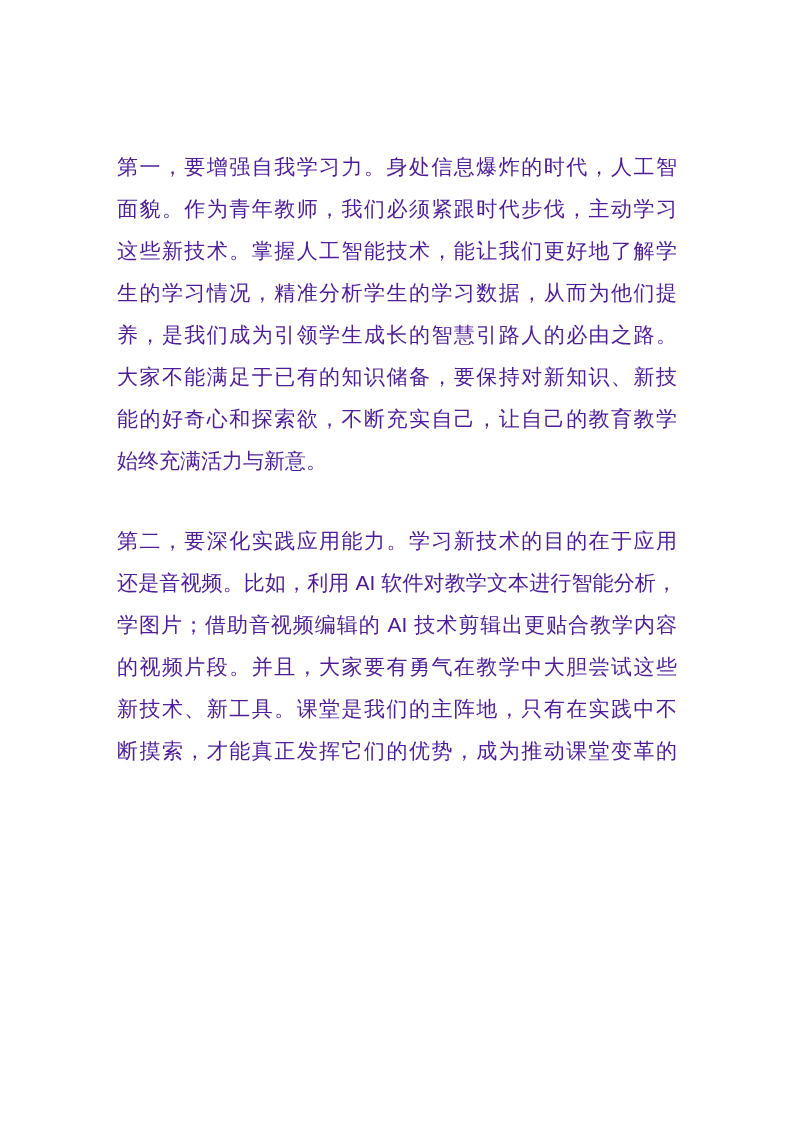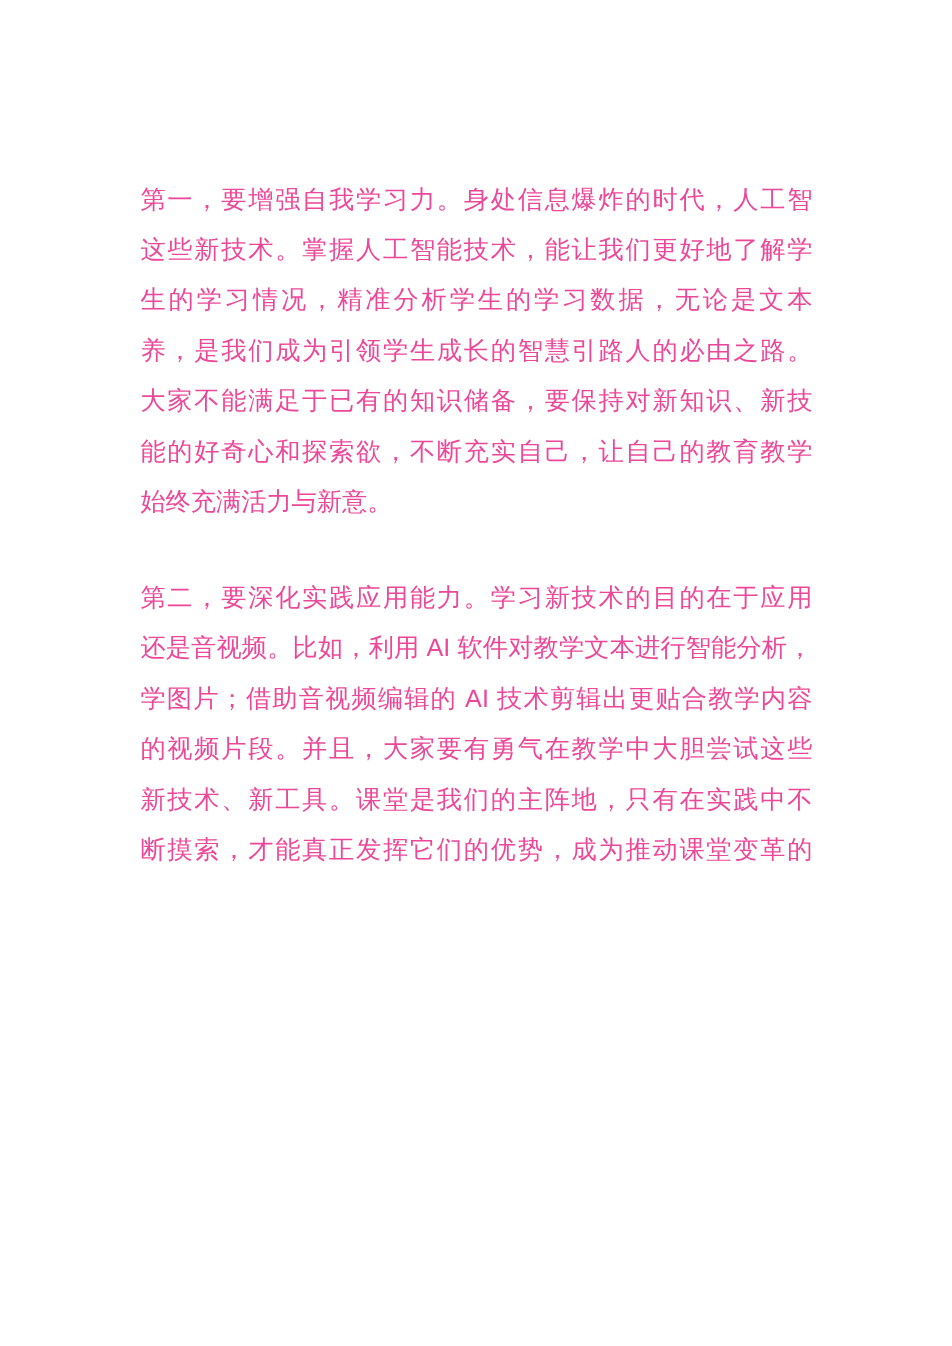--- a/index.html
+++ b/index.html
@@ -13,21 +13,21 @@
     height: 1122px;
     background: #ffffff;
     overflow: hidden;
     font-family: "Liberation Sans", sans-serif;
   }
   .text-block {
     position: absolute;
     left: 117px;
     top: 146px;
     width: 560px;
-    color: #ec4899;
+    color: #4c1d95;
     font-size: 21px;
     line-height: 42px;
   }
   .paragraph + .paragraph {
     margin-top: 38px;
   }
   .line {
     text-align: justify;
     text-align-last: justify;
     white-space: nowrap;
@@ -36,22 +36,23 @@
     text-align-last: left;
   }
 </style>
 </head>
 <body>
 
 <div class="page">
   <div class="text-block">
     <div class="paragraph">
         <div class="line">第一，要增强自我学习力。身处信息爆炸的时代，人工智</div>
+        <div class="line">面貌。作为青年教师，我们必须紧跟时代步伐，主动学习</div>
         <div class="line">这些新技术。掌握人工智能技术，能让我们更好地了解学</div>
-        <div class="line">生的学习情况，精准分析学生的学习数据，无论是文本</div>
+        <div class="line">生的学习情况，精准分析学生的学习数据，从而为他们提</div>
         <div class="line">养，是我们成为引领学生成长的智慧引路人的必由之路。</div>
         <div class="line">大家不能满足于已有的知识储备，要保持对新知识、新技</div>
         <div class="line">能的好奇心和探索欲，不断充实自己，让自己的教育教学</div>
         <div class="line no-stretch">始终充满活力与新意。</div>
       </div>
     <div class="paragraph">
         <div class="line">第二，要深化实践应用能力。学习新技术的目的在于应用</div>
         <div class="line">还是音视频。比如，利用 AI 软件对教学文本进行智能分析，</div>
         <div class="line">学图片；借助音视频编辑的 AI 技术剪辑出更贴合教学内容</div>
         <div class="line">的视频片段。并且，大家要有勇气在教学中大胆尝试这些</div>

